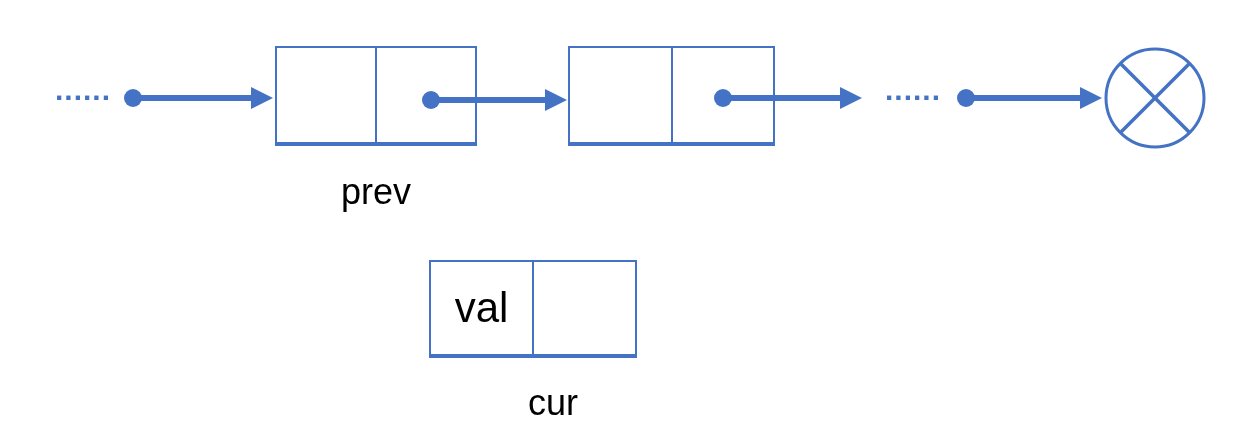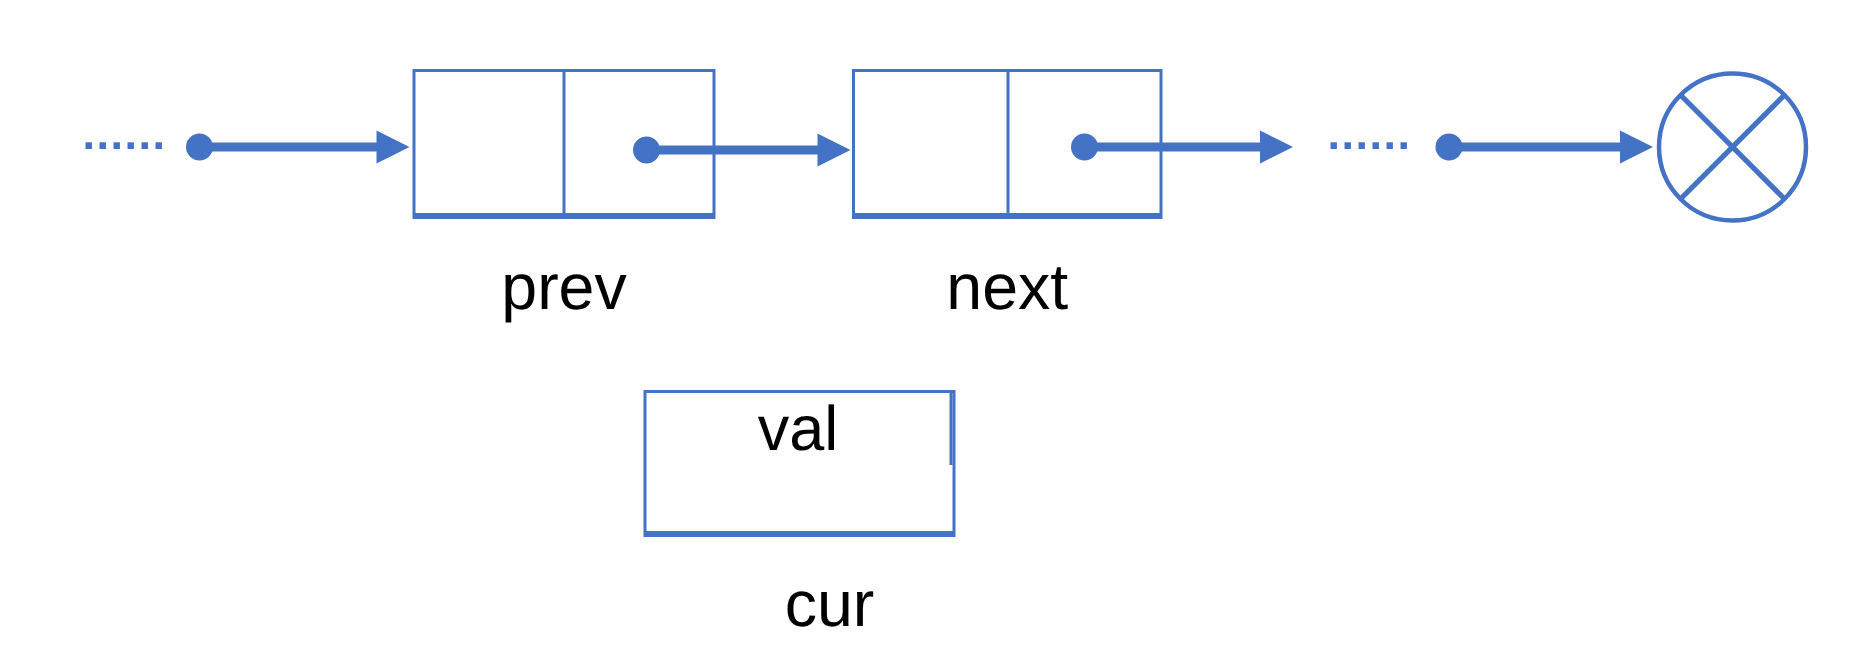--- a/index.html
+++ b/index.html
@@ -33,24 +33,24 @@
     border-left:22px solid var(--color-accent);
   }
   .node{
     position:absolute;top:46px;height:100px;display:flex;box-sizing:border-box;
     border:2px solid var(--color-accent);border-bottom-width:4px;
     background:var(--color-background);z-index:1;
   }
   .cell{flex:1 1 0;display:flex;align-items:center;justify-content:center;
     font-size:42px;color:var(--color-text);}
   .cell-l{border-right:2px solid var(--color-accent);}
-  .node-cur{top:260px;height:98px;flex-direction:column;}
+  .node-cur{top:260px;height:98px;}
   .lbl{
     position:absolute;text-align:center;color:var(--color-text);
-    font-size:43px;line-height:40px;white-space:nowrap;
+    font-size:36px;line-height:40px;white-space:nowrap;
   }
   .term{position:absolute;left:1103px;top:46px;z-index:2;}
   .term circle,.term line{stroke:var(--color-accent);fill:none;}
   .term circle{stroke-width:3;}
   .term line{stroke-width:3.5;}
 </style>
 </head>
 <body>
 
 <div class="stage">
@@ -85,21 +85,20 @@
   <span class="shaft" style="left:966px;width:115px"></span>
   <span class="head" style="left:1080px"></span>
 
   <svg class="term" width="104" height="104" viewBox="0 0 104 104" aria-hidden="true">
     <circle cx="52" cy="52" r="49"></circle>
     <line x1="18" y1="18" x2="86" y2="86"></line>
     <line x1="86" y1="18" x2="18" y2="86"></line>
   </svg>
 
   <div class="lbl" style="left:275px;width:202px;top:172px">prev</div>
-  <div class="lbl" style="left:568px;width:207px;top:172px">next</div>
 
   <div class="node node-cur" style="left:429px;width:208px">
     <div class="cell cell-l">val</div>
     <div class="cell"></div>
   </div>
 
   <div class="lbl" style="left:449px;width:208px;top:383px">cur</div>
 
 </div>
 

